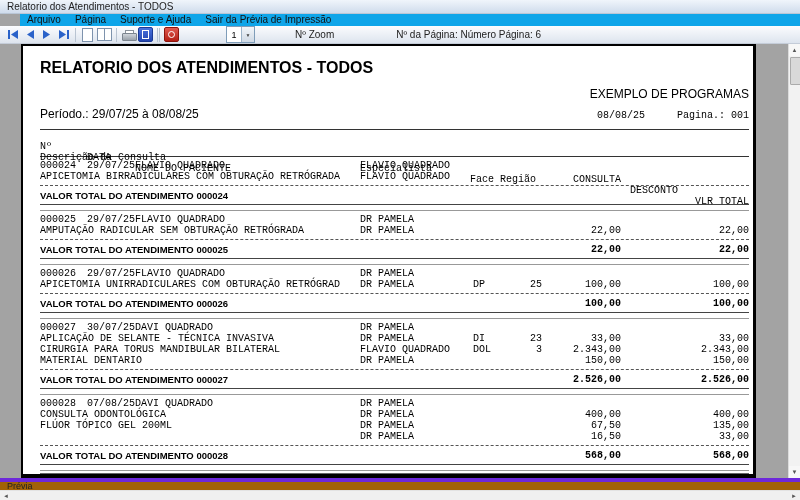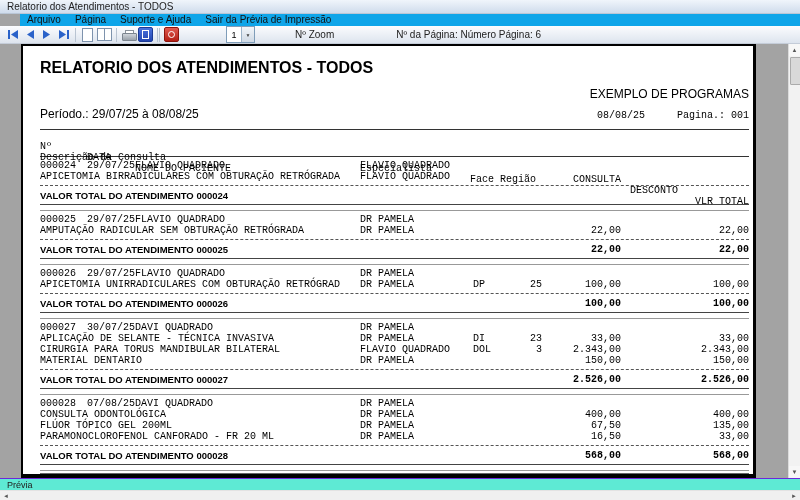--- a/index.html
+++ b/index.html
@@ -59,21 +59,21 @@
   .sep-double{height:5px;border-top:1px solid #444;border-bottom:1px solid #999;margin:2px 4px 0 17px;}
   .f-sep{height:5px;border-top:1px solid #666;border-bottom:1px solid #666;margin:2px 4px 0 17px;}
   .f-row{position:relative;height:15px;font:bold 10px "Liberation Mono",monospace;}
   .f-row .c{top:3px;}
   .f-count{left:17px;}
   .f-label{left:205px;}
   .vscroll{position:absolute;right:0;top:44px;width:12px;height:434px;background:#f2f2f2;border-left:1px solid #dcdcdc;box-sizing:border-box;}
   .vs-btn{height:12px;display:flex;align-items:center;justify-content:center;font-size:6px;color:#555;background:#f7f7f7;}
   .vs-btn.down{position:absolute;bottom:0;left:0;right:0;}
   .vs-thumb{position:absolute;left:1px;top:13px;width:9px;height:26px;background:#d9d9d9;border:1px solid #ababab;border-radius:1px;}
-  .statusbar{position:absolute;left:0;bottom:10px;width:800px;height:12px;background:#5eead4;border-top:1px solid #6d28d9;display:flex;align-items:center;padding-left:7px;box-sizing:border-box;font-size:9px;color:#222;}
+  .statusbar{position:absolute;left:0;bottom:10px;width:800px;height:12px;background:#a16207;border-top:4px solid #6d28d9;display:flex;align-items:center;padding-left:7px;box-sizing:border-box;font-size:9px;color:#222;}
   .hscroll{position:absolute;left:0;bottom:0;width:800px;height:10px;background:#f0f0f0;border-top:1px solid #e3e3e3;display:flex;justify-content:space-between;align-items:center;padding:0 3px;box-sizing:border-box;font-size:6px;color:#555;}
   svg.nav{display:block;}
   svg.nav *{fill:#2a62c9;}
 </style>
 </head>
 <body>
 
 <div class="titlebar">
   <span>Relatorio dos Atendimentos - TODOS</span>
 </div>
@@ -214,21 +214,21 @@
               <span class="t-label">VALOR TOTAL DO ATENDIMENTO 000027</span>
               <span class="c c-con">2.526,00</span>
               <span class="c c-vlr">2.526,00</span>
             </div>
             <div class="sep-double"></div>
           </div>
           <div class="block">
             <div class="row"><span class="c c-num">000028</span><span class="c c-date">07/08/25</span><span class="c c-pat">DAVI QUADRADO</span><span class="c c-esp">DR PAMELA</span></div>
             <div class="row"><span class="c c-desc">CONSULTA ODONTOLÓGICA</span><span class="c c-esp">DR PAMELA</span><span class="c c-con">400,00</span><span class="c c-vlr">400,00</span></div>
             <div class="row"><span class="c c-desc">FLÚOR TÓPICO GEL 200ML</span><span class="c c-esp">DR PAMELA</span><span class="c c-con">67,50</span><span class="c c-vlr">135,00</span></div>
-            <div class="row"><span class="c c-desc">PARAMONOCLOROFENOL CANFORADO - FR 20 ML</span><span class="c c-esp">DR PAMELA</span><span class="c c-con">16,50</span><span class="c c-vlr">33,00</span></div>
+            <div class="row"><span class="c c-esp">DR PAMELA</span><span class="c c-con">16,50</span><span class="c c-vlr">33,00</span></div>
             <div class="sep-dashed"></div>
             <div class="trow">
               <span class="t-label">VALOR TOTAL DO ATENDIMENTO 000028</span>
               <span class="c c-con">568,00</span>
               <span class="c c-vlr">568,00</span>
             </div>
             <div class="sep-double"></div>
           </div>
         </div>
 

